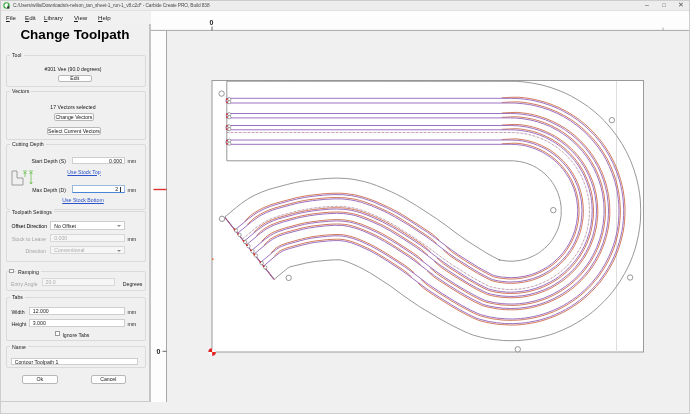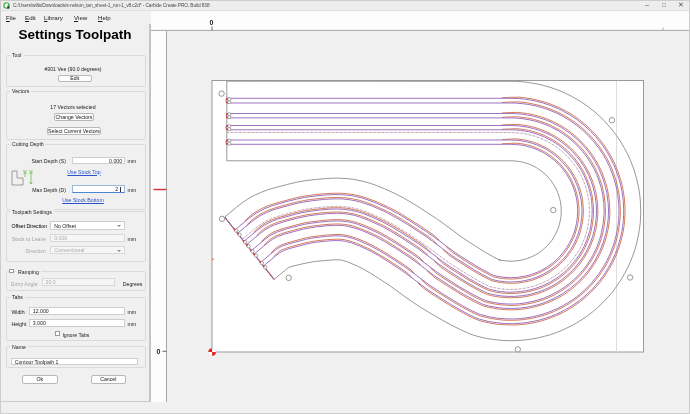--- a/index.html
+++ b/index.html
@@ -38,21 +38,21 @@
  <div class="winbtn abs" style="left:673px">✕</div>
 </div>
 <div id="menubar" class="abs">
  <div class="mi abs" style="left:6px"><u>F</u>ile</div>
  <div class="mi abs" style="left:25px"><u>E</u>dit</div>
  <div class="mi abs" style="left:44px"><u>L</u>ibrary</div>
  <div class="mi abs" style="left:74px"><u>V</u>iew</div>
  <div class="mi abs" style="left:98px"><u>H</u>elp</div>
 </div>
 <div id="panel" class="abs">
- <div id="ptitle" class="abs">Settings Toolpath</div>
+ <div id="ptitle" class="abs">Change Toolpath</div>
 
  <div class="gbox abs" style="top:30.5px;height:32.5px">
       <span class="glab">Tool</span>
   <div class="t abs" style="left:-3px;top:10px;width:138px;text-align:center">#301 Vee (90.0 degrees)</div>
   <div class="btn abs" style="left:51px;top:19px;width:33.5px;height:7.7px">Edit</div>
  </div>
 
  <div class="gbox abs" style="top:66.5px;height:49.5px">
       <span class="glab">Vectors</span>
   <div class="t abs" style="left:-3px;top:12.5px;width:138px;text-align:center">17 Vectors selected</div>

